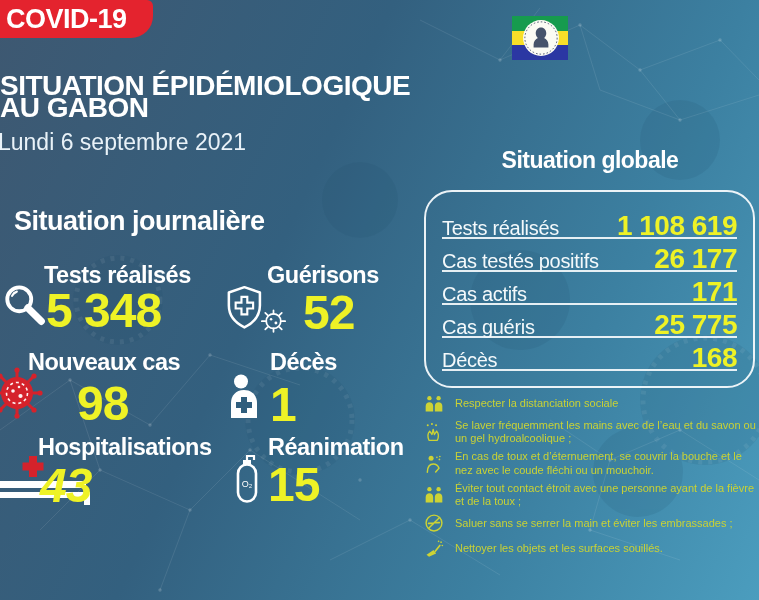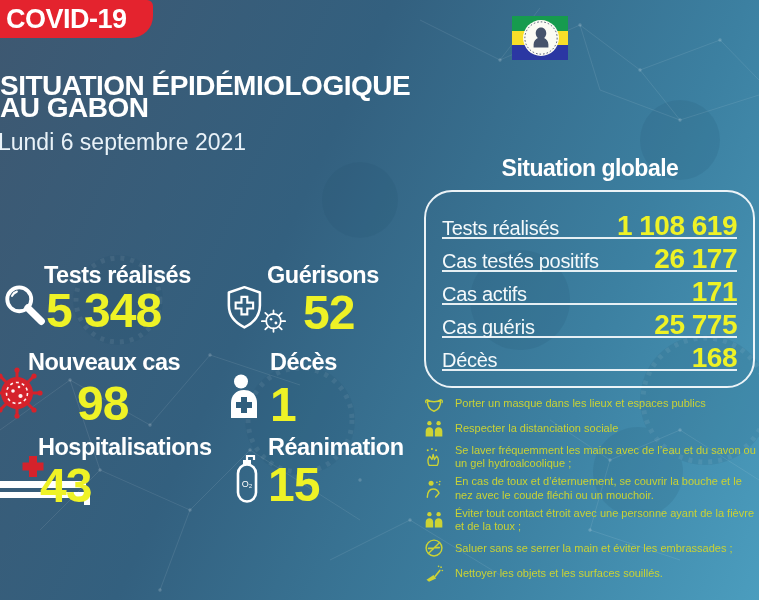--- a/index.html
+++ b/index.html
@@ -23,21 +23,21 @@
   .flag{position:absolute;left:512px;top:16px;width:56px;height:44px;display:flex;flex-direction:column;}
   .flag .s{flex:1;}
   .emblem{position:absolute;left:10px;top:3px;width:38px;height:38px;}
   .caption{position:absolute;left:579px;top:17px;color:#cfe4f0;font-size:13px;line-height:13.8px;white-space:nowrap;}
   
   .daily-heading{position:absolute;left:14px;top:206px;color:#fff;font-weight:bold;font-size:27px;letter-spacing:-0.5px;}
   .stat-label{position:absolute;color:#fff;font-weight:bold;font-size:23.5px;letter-spacing:-0.5px;white-space:nowrap;}
   .stat-value{position:absolute;color:#eef226;font-weight:bold;font-size:48px;line-height:1;letter-spacing:-1px;white-space:nowrap;}
   .stat-icon{position:absolute;}
   
-  .global-heading{position:absolute;left:424px;top:147px;width:332px;text-align:center;color:#fff;font-weight:bold;font-size:23px;letter-spacing:-0.5px;margin-top:8px;}
+  .global-heading{position:absolute;left:424px;top:147px;width:332px;text-align:center;color:#fff;font-weight:bold;font-size:23px;letter-spacing:-0.5px;}
   .gtable{
     position:absolute;left:424px;top:190px;width:331px;height:198px;box-sizing:border-box;
     border:2px solid rgba(245,250,252,0.95);border-radius:28px;padding:14px 16px 0 16px;
   }
   .grow{display:flex;justify-content:space-between;align-items:baseline;height:33px;
     border-bottom:2px solid rgba(245,250,252,0.92);box-sizing:border-box;padding-top:4px;}
   .grow .lbl{color:#f4f9fb;font-size:20px;letter-spacing:-0.3px;}
   .grow .val{color:#eef226;font-size:28px;font-weight:bold;letter-spacing:-0.5px;}
   
   .guides{position:absolute;left:424px;top:394px;width:336px;display:flex;flex-direction:column;gap:5px;}
@@ -106,20 +106,21 @@
       <circle cx="18" cy="18" r="17" fill="#fbfbf4"></circle>
       <circle cx="18" cy="18" r="15.3" fill="none" stroke="#44506a" stroke-width="0.9" stroke-dasharray="1.5 1.9"></circle>
       <path d="M18 8c-3 0-5 2.5-5 5.5 0 2 1 3.6 2.1 4.6-2.3 1-4.1 3.1-4.1 6V27h14v-2.9c0-2.9-1.8-5-4.1-6 1.1-1 2.1-2.6 2.1-4.6C23 10.5 21 8 18 8z" fill="#46536b"></path>
     </svg>
   </div>
 
   <div class="title" style="top:59px;margin-top:11px;">SITUATION ÉPIDÉMIOLOGIQUE</div>
   <div class="title" style="top:92px;">AU GABON</div>
   <div class="date">Lundi 6 septembre 2021</div>
 
+  <div class="daily-heading">Situation journalière</div>
 
   <svg class="stat-icon" style="left:2px;top:282px;width:46px;height:48px;" viewBox="0 0 48 48">
     <circle cx="18" cy="17" r="12.5" fill="none" stroke="#fff" stroke-width="4"></circle>
     <path d="M10.5 13.5a8 8 0 0 1 5-4.5" stroke="#fff" stroke-width="2.2" fill="none" stroke-linecap="round"></path>
     <path d="M27 26L41 40" stroke="#fff" stroke-width="7.5" stroke-linecap="round"></path>
   </svg>
   <div class="stat-label" style="left:44px;top:262px;">Tests réalisés</div>
   <div class="stat-value" style="left:46px;top:287px;">5 348</div>
 
   <svg class="stat-icon" style="left:224px;top:285px;width:66px;height:48px;" viewBox="0 0 68 49">
@@ -170,21 +171,21 @@
   <div class="stat-label" style="left:270px;top:349px;">Décès</div>
   <div class="stat-value" style="left:270px;top:381px;">1</div>
 
   <svg class="stat-icon" style="left:-12px;top:455px;width:106px;height:50px;" viewBox="0 0 106 50">
     <path d="M41 1h8v6.5h6.5v8H49V22h-8v-6.5h-6.5v-8H41z" fill="#d5222b"></path>
     <rect x="0" y="26" width="98" height="7" rx="3" fill="#fff"></rect>
     <rect x="0" y="37" width="102" height="6" fill="#fff"></rect>
     <rect x="96" y="37" width="6" height="13" fill="#fff"></rect>
   </svg>
   <div class="stat-label" style="left:38px;top:434px;">Hospitalisations</div>
-  <div class="stat-value" style="left:40px;top:462px;">43</div>
+  <div class="stat-value" style="left:40px;top:462px;font-style:italic;">43</div>
 
   <svg class="stat-icon" style="left:236px;top:453px;width:22px;height:50px;" viewBox="0 0 22 50">
     <path d="M11 7V3h7v4" fill="none" stroke="#fff" stroke-width="2.2"></path>
     <rect x="7" y="7" width="8" height="4.5" fill="#fff"></rect>
     <rect x="2" y="11.5" width="18" height="37" rx="9" fill="none" stroke="#fff" stroke-width="2.6"></rect>
     <text x="11" y="33.5" text-anchor="middle" font-size="9" fill="#fff" font-family="Liberation Sans, sans-serif">O₂</text>
   </svg>
   <div class="stat-label" style="left:268px;top:434px;">Réanimation</div>
   <div class="stat-value" style="left:268px;top:461px;">15</div>
 
@@ -208,27 +209,20 @@
       <span class="val">25 775</span>
     </div>
     <div class="grow">
       <span class="lbl">Décès</span>
       <span class="val">168</span>
     </div>
   </div>
 
   <div class="guides">
 
-    <div class="gitem">
-      <svg class="gicon" viewBox="0 0 24 24">
-        <path d="M4 7c3.5 3 12.5 3 16 0 .2 8-3.5 12.5-8 13.8C7.5 19.5 3.8 15 4 7z" fill="none" stroke="#cdd334" stroke-width="1.8" stroke-linejoin="round"></path>
-        <path d="M3.5 7C1.8 7.3 1.2 9.6 2.8 10.8M20.5 7c1.7.3 2.3 2.6.7 3.8" stroke="#cdd334" stroke-width="1.4" fill="none"></path>
-      </svg>
-      <div class="gtext">Porter un masque dans les lieux et espaces publics</div>
-    </div>
 
     <div class="gitem">
       <svg class="gicon" viewBox="0 0 24 24">
         <g fill="#cdd334">
           <circle cx="6.5" cy="5" r="2.6"></circle>
             <path d="M2 21v-6.5C2 12 4 10 6.5 10S11 12 11 14.5V21z"></path>
           <circle cx="17.5" cy="5" r="2.6"></circle>
             <path d="M13 21v-6.5c0-2.5 2-4.5 4.5-4.5S22 12 22 14.5V21z"></path>
         </g>
       </svg>

